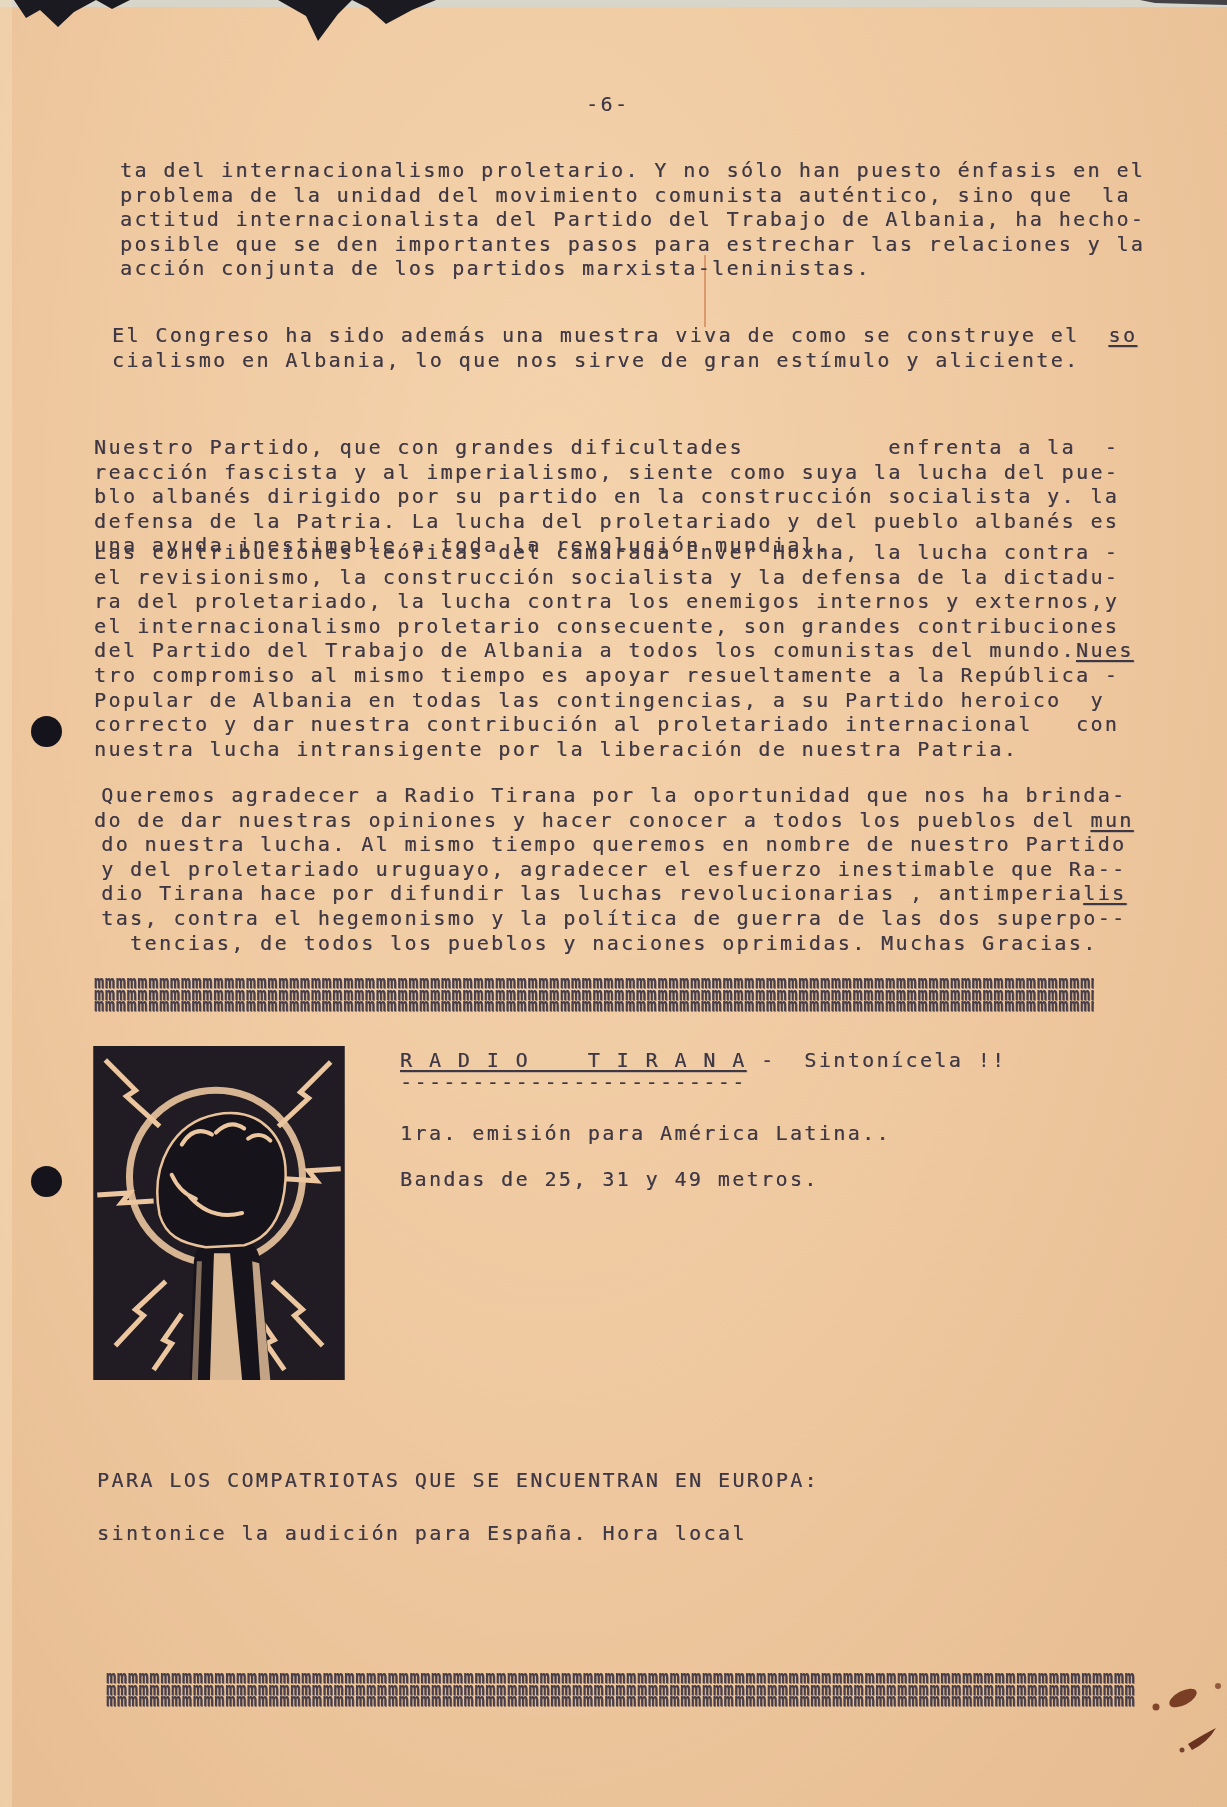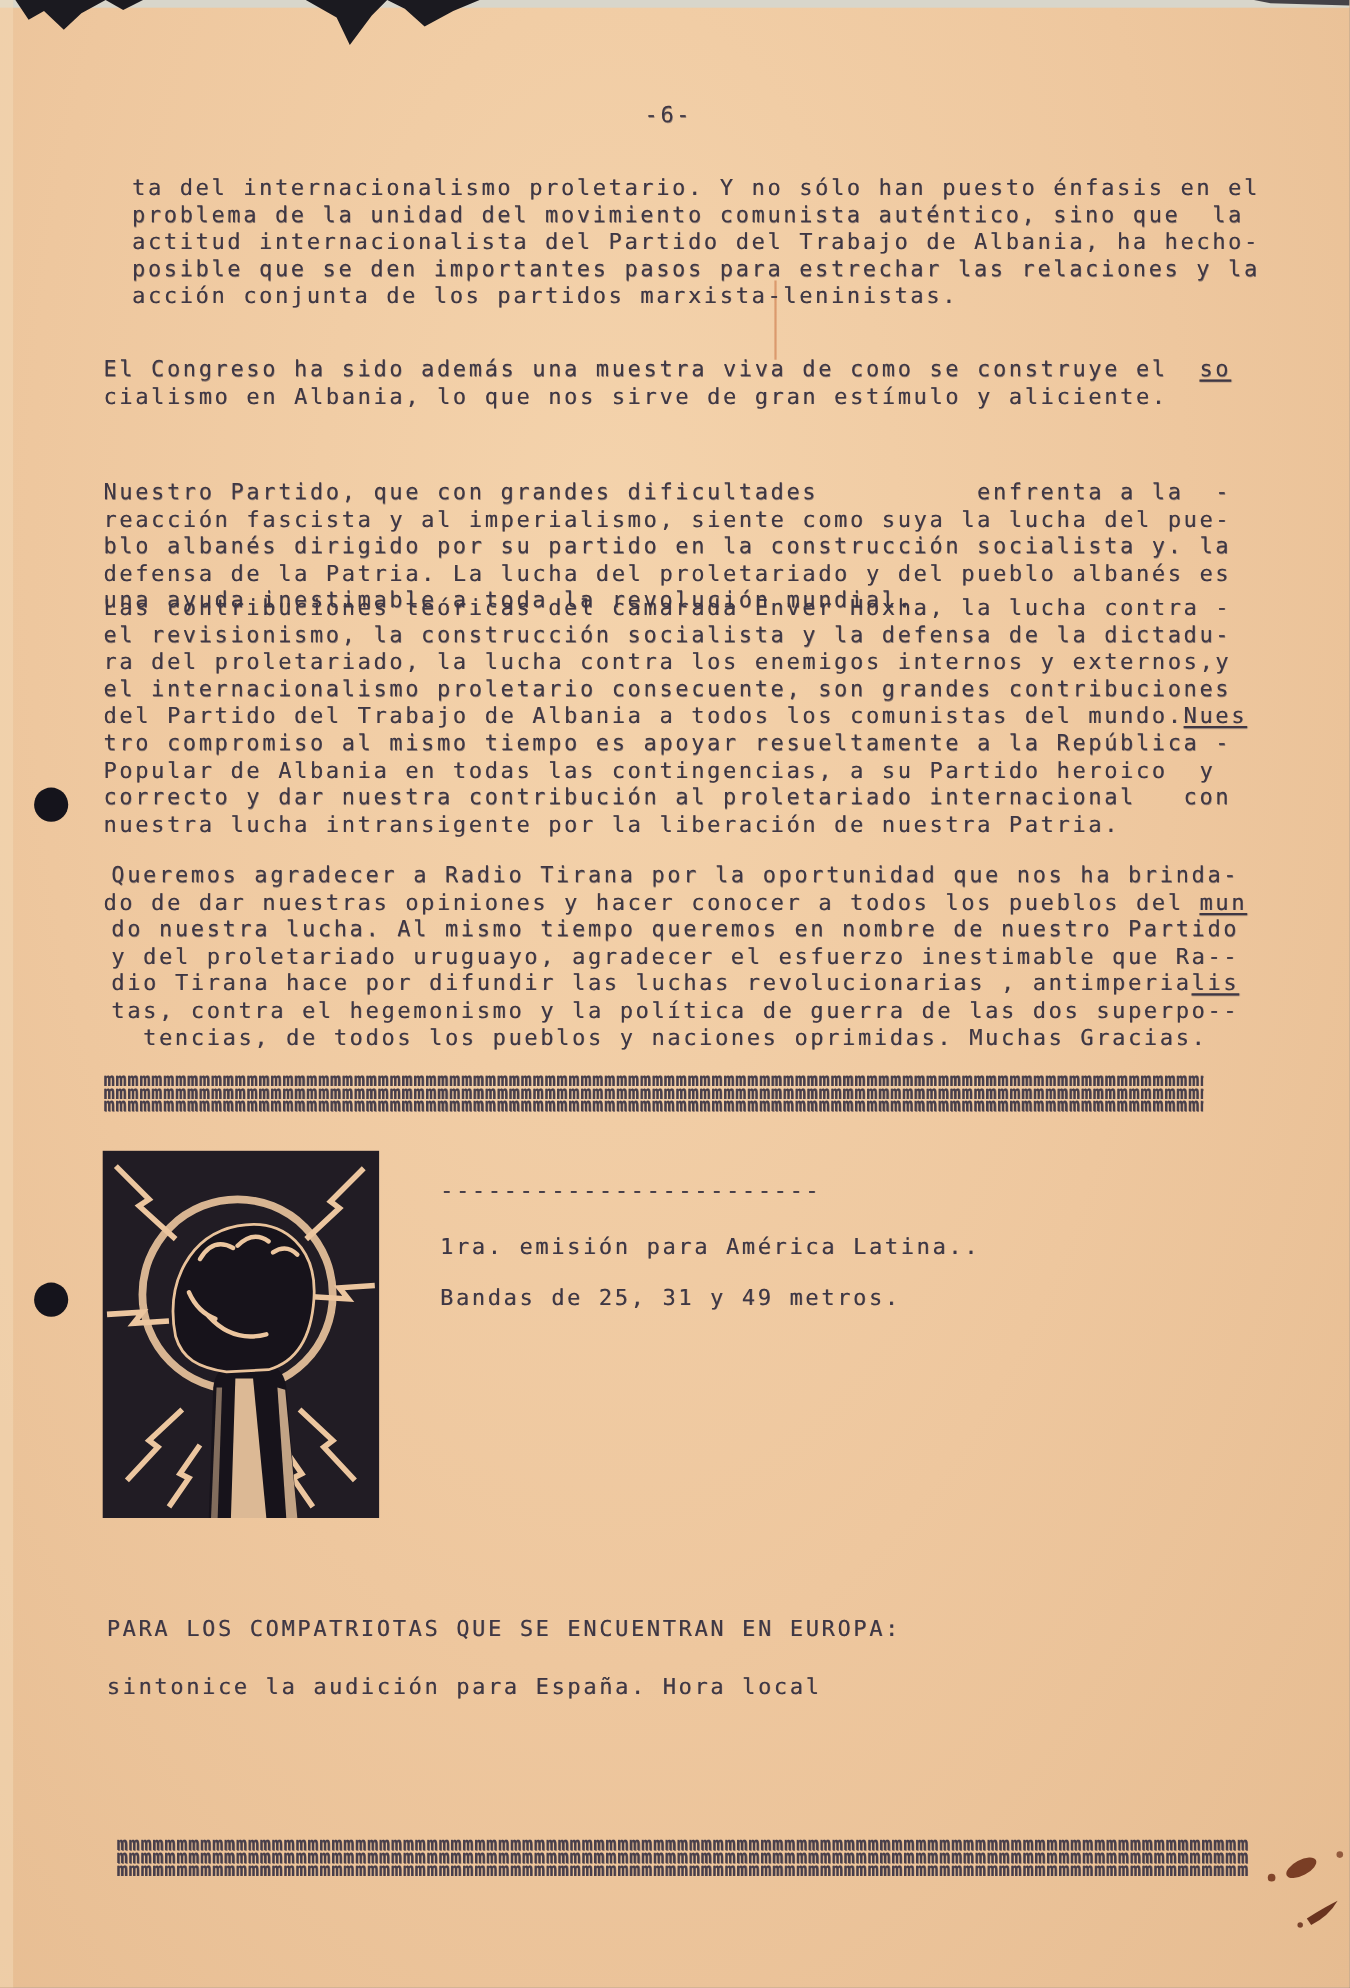--- a/index.html
+++ b/index.html
@@ -17,21 +17,21 @@
     font-size:20px;
     letter-spacing:2.4px;
     line-height:24.6px;
     white-space:pre;
     color:#3e3744;
     text-shadow:0.4px 0.4px 0.6px rgba(62,55,68,0.55);
   }
   .u{text-decoration:underline;text-underline-offset:3px;text-decoration-thickness:2px;}
   .page-number{top:92px;left:586px;}
   .p1{top:158px;left:94px;margin-left:26px;}
-  .p2{top:323px;left:94px;}
+  .p2{top:323px;left:112px;}
   .p3{top:391px;left:94px;margin-top:44px;}
   .p4{top:540px;left:94px;}
   .p5{top:783px;left:94px;text-align:center;}
   .divider{
     position:absolute;
     font-family:"DejaVu Sans Mono", monospace;
     font-weight:bold;
     font-size:17px;
     letter-spacing:0.6px;
     line-height:11.5px;
@@ -138,20 +138,21 @@
         <path d="M154,92 q12,-8 22,2"></path>
         <path d="M96,150 q22,24 52,16"></path>
         <path d="M78,128 q8,18 24,24"></path>
       </g>
       <polygon points="120,206 136,206 148,332 116,332" fill="#eec8a0" opacity="0.92"></polygon>
       <polygon points="158,214 165,216 176,332 166,332" fill="#eec8a0" opacity="0.8"></polygon>
       <polygon points="103,214 108,214 104,332 98,332" fill="#eec8a0" opacity="0.5"></polygon>
     </g>
   </svg>
 
+  <div class="ink radio-heading"><span class="u">R A D I O    T I R A N A</span><span> -  Sintonícela !!</span></div>
   <div class="ink radio-dashes">------------------------</div>
   <div class="ink emission">1ra. emisión para América Latina..</div>
   <div class="ink bands">Bandas de 25, 31 y 49 metros.</div>
 
   <div class="ink europe-sub">sintonice la audición para España. Hora local</div>
   <div class="ink europe-title">PARA LOS COMPATRIOTAS QUE SE ENCUENTRAN EN EUROPA:</div>
 
   <div class="divider d2">mmmmmmmmmmmmmmmmmmmmmmmmmmmmmmmmmmmmmmmmmmmmmmmmmmmmmmmmmmmmmmmmmmmmmmmmmmmmmmmmmmmmmmmmmmmmmmm
 mmmmmmmmmmmmmmmmmmmmmmmmmmmmmmmmmmmmmmmmmmmmmmmmmmmmmmmmmmmmmmmmmmmmmmmmmmmmmmmmmmmmmmmmmmmmmmm
 mmmmmmmmmmmmmmmmmmmmmmmmmmmmmmmmmmmmmmmmmmmmmmmmmmmmmmmmmmmmmmmmmmmmmmmmmmmmmmmmmmmmmmmmmmmmmmm</div>

